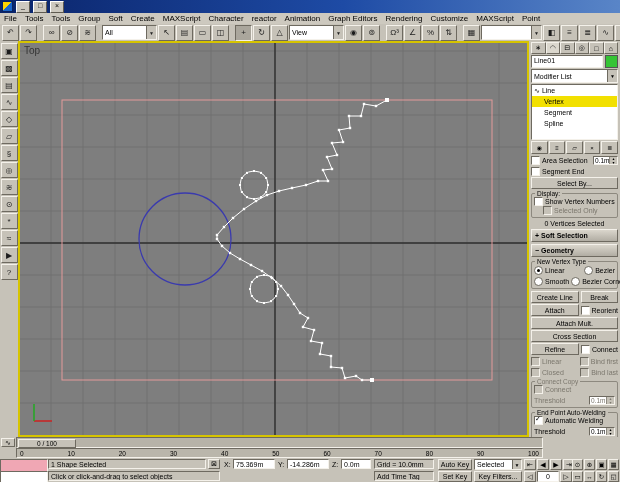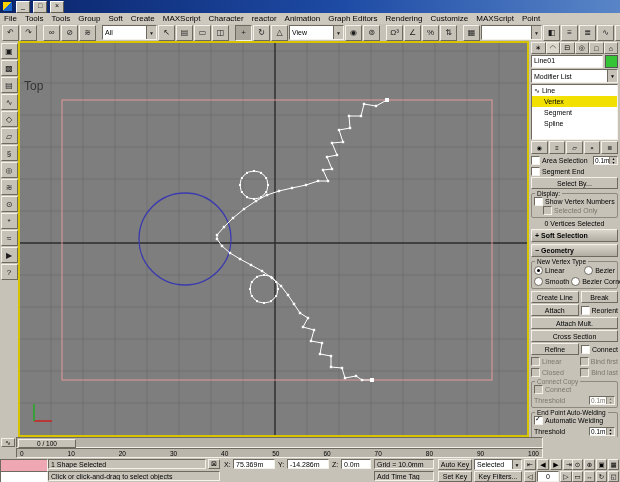--- a/index.html
+++ b/index.html
@@ -24,21 +24,21 @@
   .tb-sep{flex:none;width:4px;height:14px;}
   .tb-dd{flex:none;height:13px;background:#fff;border:1px solid;border-color:#6e6a60 #f4f1ea #f4f1ea #6e6a60;
          display:flex;align-items:center;font-size:7px;position:relative;padding:0 11px 0 2px;overflow:hidden;}
   .tb-dd::after{content:"▼";font-size:5px;position:absolute;right:0;top:0;bottom:0;width:9px;background:#c6c2b8;
                 border-left:1px solid #6e6a60;display:flex;align-items:center;justify-content:center;color:#222;}
   
   #lefttoolbar{left:0;top:41px;width:18px;height:396px;background:#c6c2b8;display:flex;flex-direction:column;align-items:center;padding-top:2px;gap:1px;}
   
   #viewportwrap{left:18px;top:41px;width:511px;height:396px;background:#7e7e7e;border:2px solid #d6c400;box-sizing:border-box;}
   #viewportwrap svg{display:block;}
-  .vp-label{position:absolute;left:4px;top:2px;color:#353535;font-size:12px;margin-top:34px;}
+  .vp-label{position:absolute;left:4px;top:2px;color:#353535;font-size:10px;}
   
   #cmdpanel{left:529px;top:41px;width:91px;height:396px;background:#c6c2b8;padding:1px 2px;overflow:hidden;font-size:7px;box-sizing:border-box;}
   .cp-tabs{display:flex;height:12px;margin-bottom:1px;}
   .cp-tab{flex:1;border:1px solid;border-color:#f4f1ea #6e6a60 #6e6a60 #f4f1ea;display:flex;align-items:center;justify-content:center;font-size:7px;background:#c6c2b8;}
   .cp-tab.active{background:#dbd7cd;}
   .cp-row{display:flex;align-items:center;gap:2px;margin:1px 0;min-height:10px;}
   .objname{flex:1;height:11px;background:#fff;border:1px solid;border-color:#6e6a60 #f4f1ea #f4f1ea #6e6a60;padding:0 2px;line-height:9px;}
   .swatch{width:11px;height:11px;background:#35c435;border:1px solid #555;flex:none;}
   .cp-dd{height:12px;background:#fff;border:1px solid;border-color:#6e6a60 #f4f1ea #f4f1ea #6e6a60;display:flex;align-items:center;
          padding:0 11px 0 2px;position:relative;margin:1px 0;overflow:hidden;}

